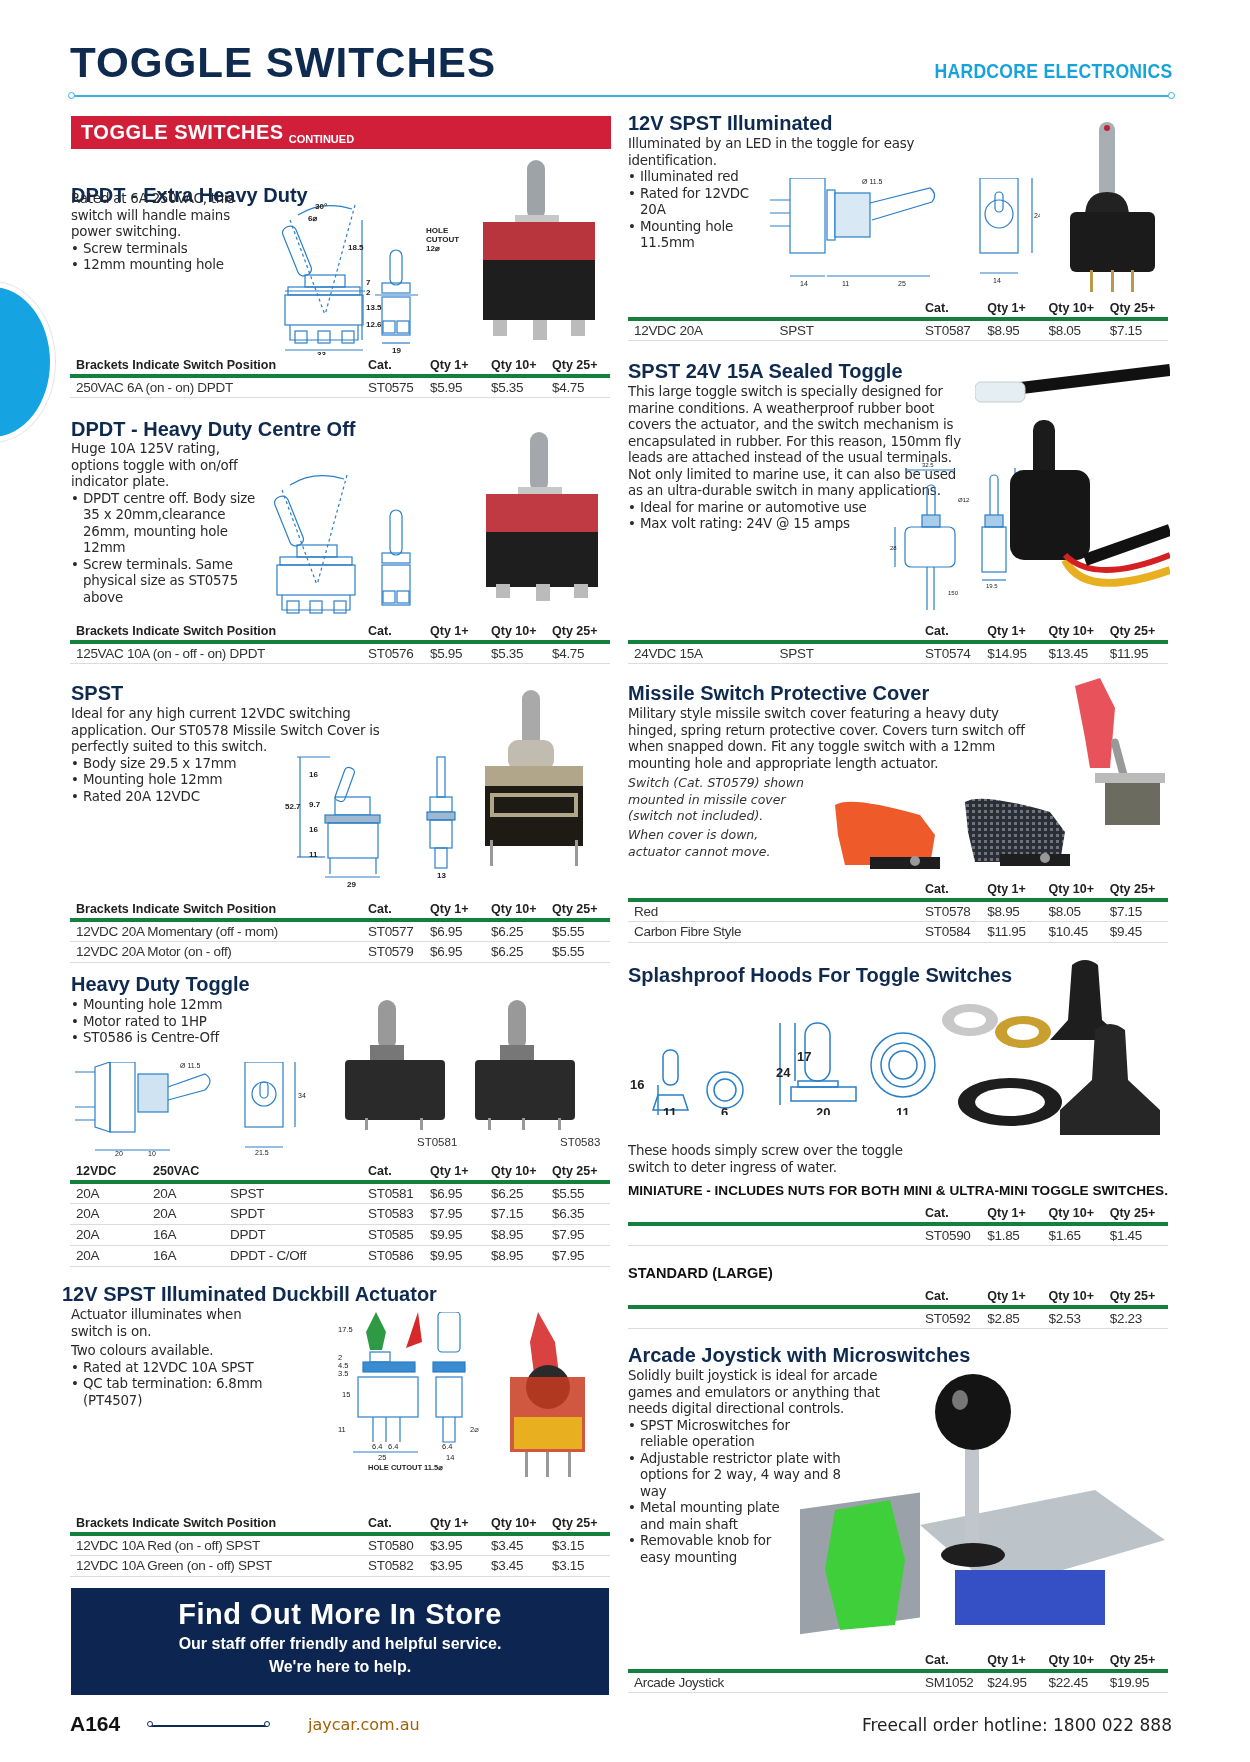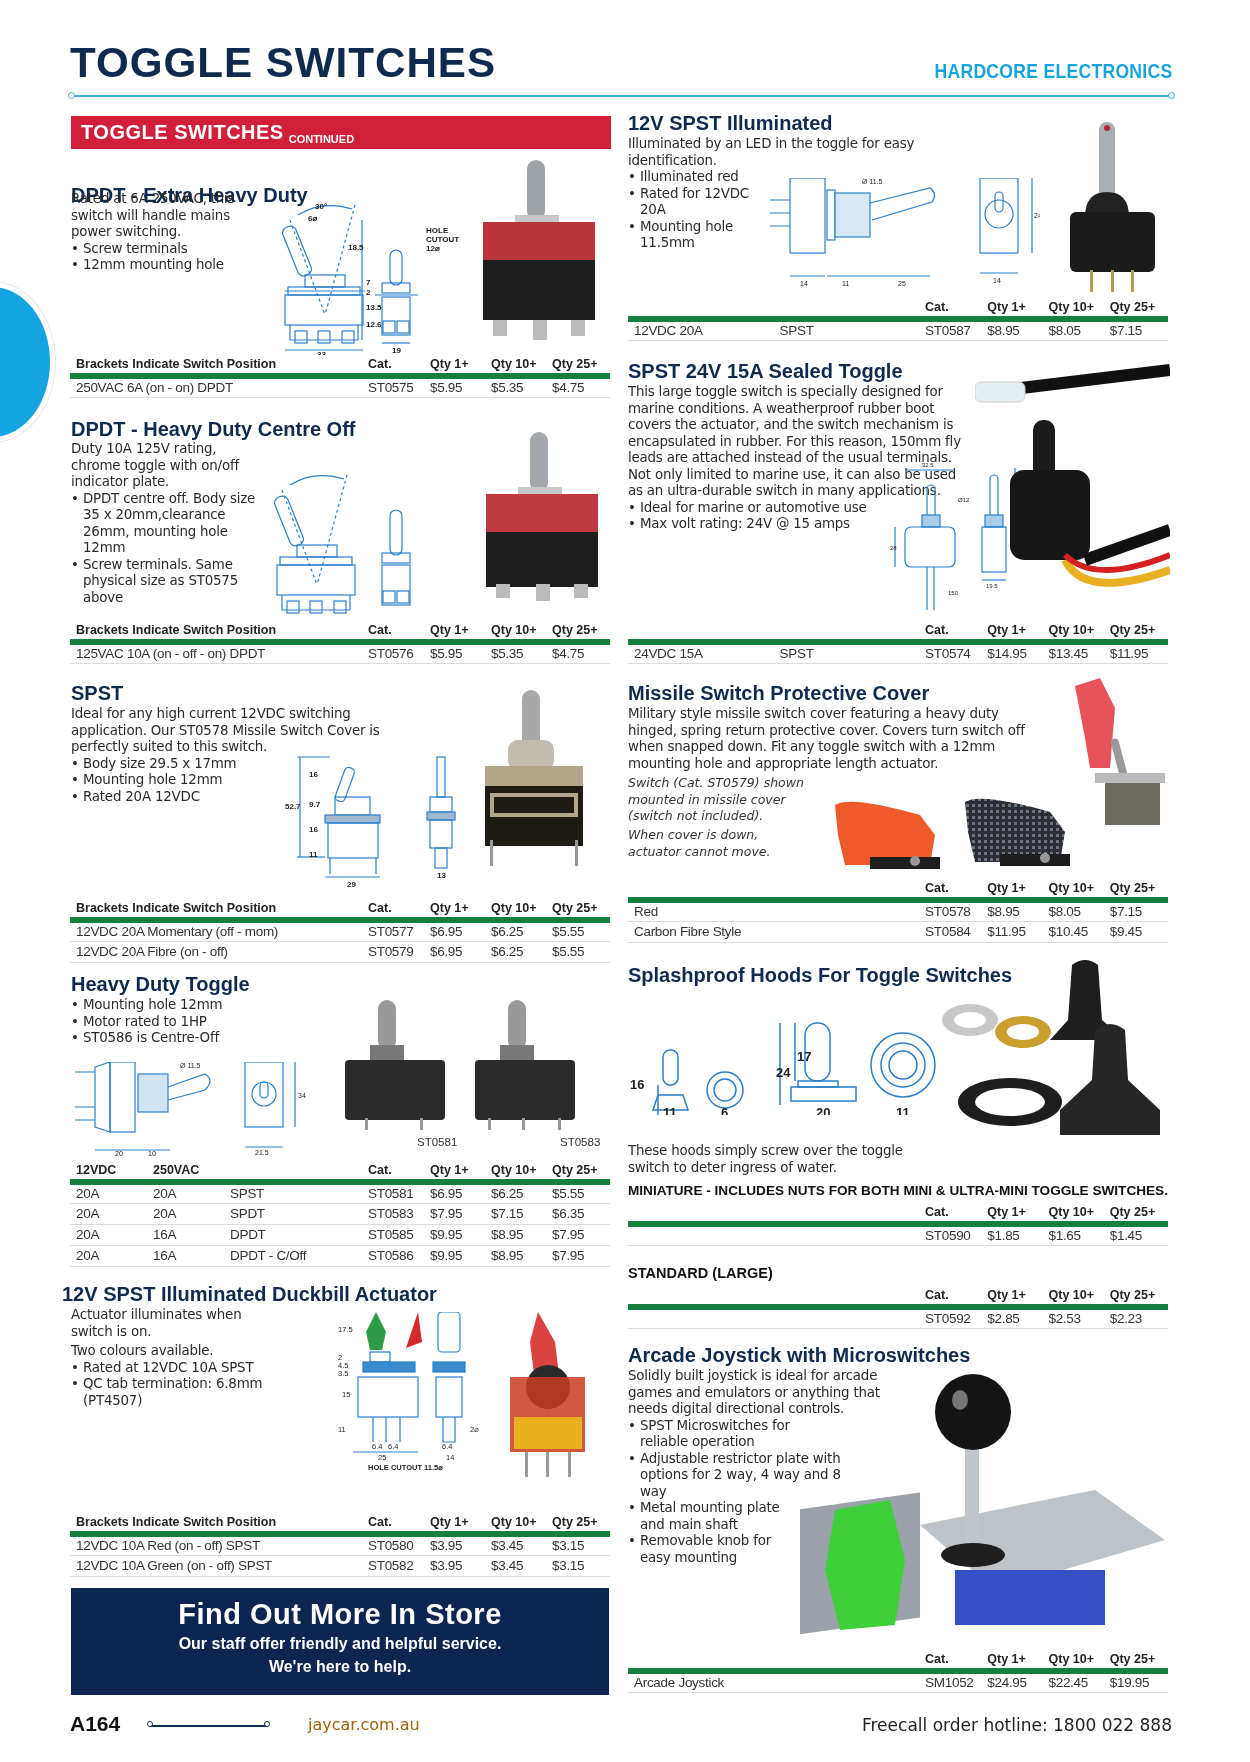--- a/index.html
+++ b/index.html
@@ -23,21 +23,21 @@
   .sec-title { font-family: "Liberation Sans", sans-serif; font-weight: 700; font-size: 20px; color: #0e2a4f; white-space: nowrap; }
   .body-text { font-family: "DejaVu Sans", sans-serif; font-size: 13.4px; line-height: 16.5px; color: #2a2a2a; letter-spacing: -0.2px; }
   .body-text p { margin: 0; }
   .bullets { list-style: none; }
   .bullets li { position: relative; padding-left: 12px; }
   .bullets li::before { content: "•"; position: absolute; left: 0; }
   .italic { font-style: italic; font-size: 12.5px; line-height: 16.5px; color: #333; }
 
   
   table.pt { position: absolute; border-collapse: collapse; font-size: 13px; }
-  table.pt th { font-family: "Liberation Sans", sans-serif; font-weight: 700; font-size: 12.5px; color: #222; text-align: left; padding: 0 0 2px 6px; height: 19px; border-bottom: 6px solid #15803d; white-space: nowrap; }
+  table.pt th { font-family: "Liberation Sans", sans-serif; font-weight: 700; font-size: 12.5px; color: #222; text-align: left; padding: 0 0 2px 6px; height: 19px; border-bottom: 4px solid #15803d; white-space: nowrap; }
   table.pt td { font-family: "Liberation Sans", sans-serif; font-size: 13.5px; color: #333; padding: 0 0 0 6px; height: 21px; border-bottom: 1px solid #dcdcdc; white-space: nowrap; transform-origin: left; letter-spacing: -0.3px; }
 
   .left-table { left: 70px; width: 540px; }
   .right-table { left: 628px; width: 540px; }
 
   .c-desc { width: 292px; }
   .c-cat { width: 62px; }
   .c-q1 { width: 61px; }
   .c-q10 { width: 61px; }
   .c-q25 { width: 64px; }
@@ -150,21 +150,21 @@
     <td>ST0575</td>
     <td>$5.95</td>
     <td>$5.35</td>
     <td>$4.75</td>
   </tr>
     </tbody>
 </table>
 
 <div class="abs sec-title" style="left:71px;top:418px">DPDT - Heavy Duty Centre Off</div>
 <div class="abs body-text" style="left:71px;top:441px;width:195px">
-  <p>Duty 10A 125V rating, chrome toggle with on/off indicator plate.</p>
+  <p>Huge 10A 125V rating, options toggle with on/off indicator plate.</p>
   <ul class="bullets">
     <li>DPDT centre off. Body size 35 x 20mm,clearance 26mm, mounting hole 12mm</li>
     <li>Screw terminals. Same physical size as ST0575 above</li>
   </ul>
 </div>
 <svg class="diagram" style="left:262px;top:465px" width="200" height="160">
   <g stroke="#2a7fc9" fill="none" stroke-width="1.2">
     <path d="M20 25 L55 120" stroke-dasharray="3 3"></path>
       <path d="M85 10 L55 120" stroke-dasharray="3 3"></path>
     <path d="M28 20 Q52 5 82 14"></path>
@@ -276,21 +276,21 @@
     </thead>
   <tbody>
     <tr>
       <td>12VDC 20A Momentary (off - mom)</td>
       <td>ST0577</td>
       <td>$6.95</td>
       <td>$6.25</td>
       <td>$5.55</td>
     </tr>
     <tr>
-      <td>12VDC 20A Fibre (on - off)</td>
+      <td>12VDC 20A Motor (on - off)</td>
       <td>ST0579</td>
       <td>$6.95</td>
       <td>$6.25</td>
       <td>$5.55</td>
     </tr>
   </tbody>
 </table>
 
 <div class="abs sec-title" style="left:71px;top:973px">Heavy Duty Toggle</div>
 <div class="abs body-text" style="left:71px;top:997px;width:240px">

